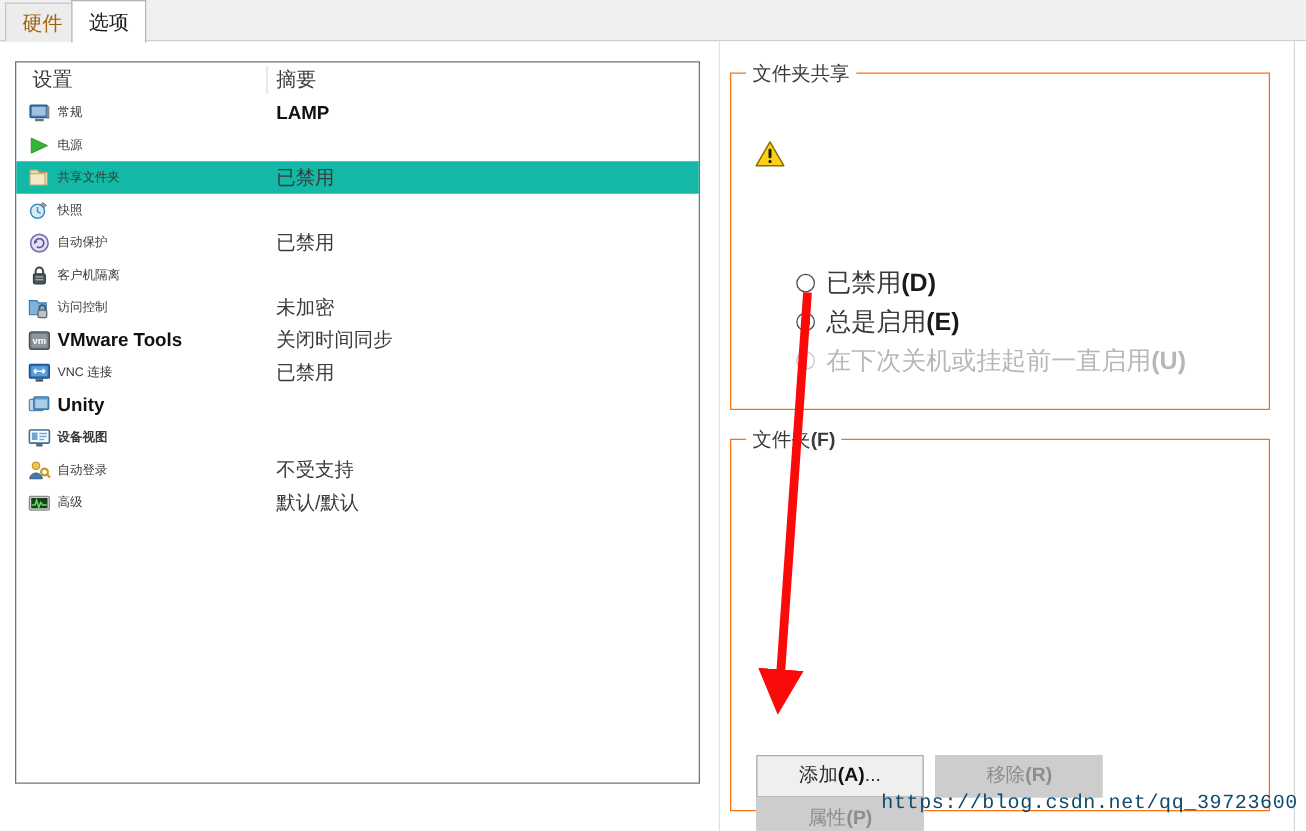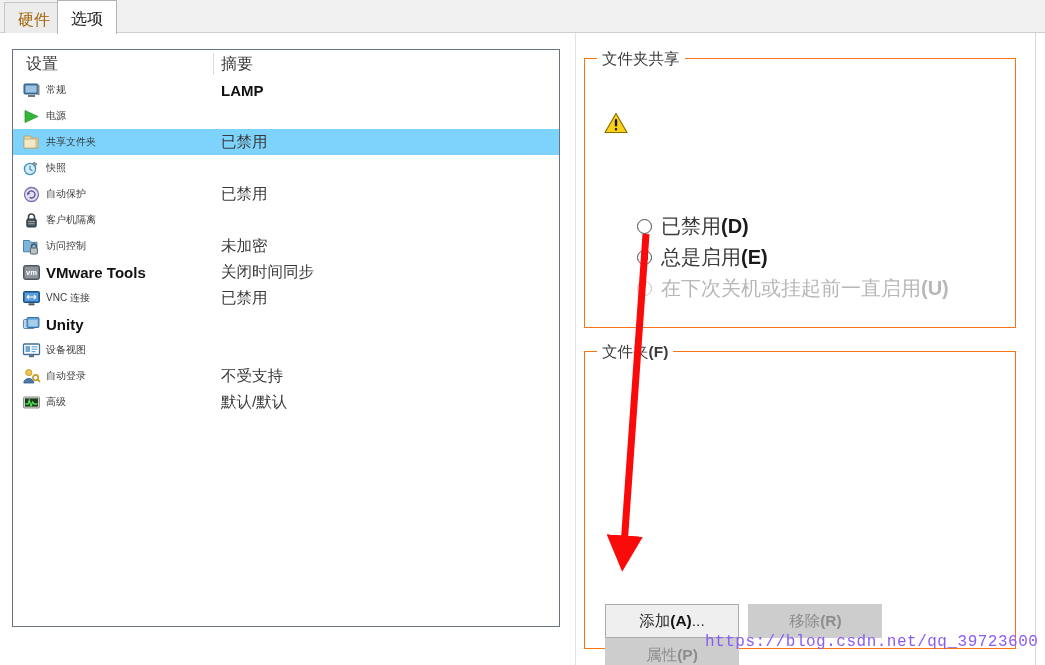--- a/index.html
+++ b/index.html
@@ -77,21 +77,21 @@
     background: #dcdcdc;
   }
   .rows { position: absolute; left: 0; top: 27px; right: 0; }
   .row {
     position: relative;
     height: 26px;
     display: flex;
     align-items: center;
     cursor: default;
   }
-  .row.selected { background: #7dd3fc; }
+  .row.selected { background: #14b8a6; }
   .row .ic {
     position: absolute;
     left: 9px; top: 4px;
     width: 19px; height: 19px;
   }
   .row .nm {
     position: absolute;
     left: 33px;
     font-size: 10px;
     color: #3a3a3a;
@@ -216,21 +216,21 @@
   }
   .btn.disabled { background: #cdcdcd; border-color: #cdcdcd; color: #8d8d8d; }
   .btn b { font-weight: bold; color: #111; }
   .btn.disabled b { color: #8d8d8d; font-weight: bold; }
 
   .watermark {
     position: absolute;
     left: 705px; top: 633px;
     font-family: "Liberation Mono", "DejaVu Sans Mono", monospace;
     font-size: 16px;
-    color: #8b5cf6;
+    color: #0c4a6e;
     letter-spacing: 0.5px;
     white-space: nowrap;
   }
   .arrow-layer {
     position: absolute; left: 0; top: 0;
     width: 1045px; height: 665px;
     pointer-events: none;
   }
 </style>
 </head>
@@ -365,21 +365,21 @@
           <svg width="19" height="19" viewBox="0 0 19 19">
             <rect x="1.5" y="4.5" width="11" height="9" rx="1" fill="#bcd7ea" stroke="#5b88ae"></rect>
             <rect x="5" y="2.5" width="12" height="10" rx="1" fill="#5b9ed6" stroke="#3a74a8"></rect>
             <rect x="6.3" y="4.6" width="9.4" height="6.8" fill="#a7cdea"></rect>
           </svg>
         </span>
         <span class="nm latin">Unity</span>
         <span class="sm"></span>
       </div>
 
-      <div class="row" style="position: absolute; top: 260px; left: 0px; right: 0px;">
+      <div class="row" style="position: absolute; top: 260px; left: 0px; right: 0px; font-weight: bold;">
         <span class="ic">
           <svg width="19" height="19" viewBox="0 0 19 19">
             <rect x="1.5" y="3" width="16" height="10.5" rx="1" fill="#ffffff" stroke="#3f6f97" stroke-width="1.3"></rect>
             <rect x="3.5" y="5" width="4.5" height="6" fill="#6aa8d8"></rect>
             <rect x="9.5" y="5.2" width="6" height="1.2" fill="#6aa8d8"></rect>
             <rect x="9.5" y="7.6" width="6" height="1.2" fill="#6aa8d8"></rect>
             <rect x="9.5" y="10" width="4" height="1.2" fill="#6aa8d8"></rect>
             <rect x="7" y="14.2" width="5" height="2" fill="#5a646c"></rect>
           </svg>
         </span>

